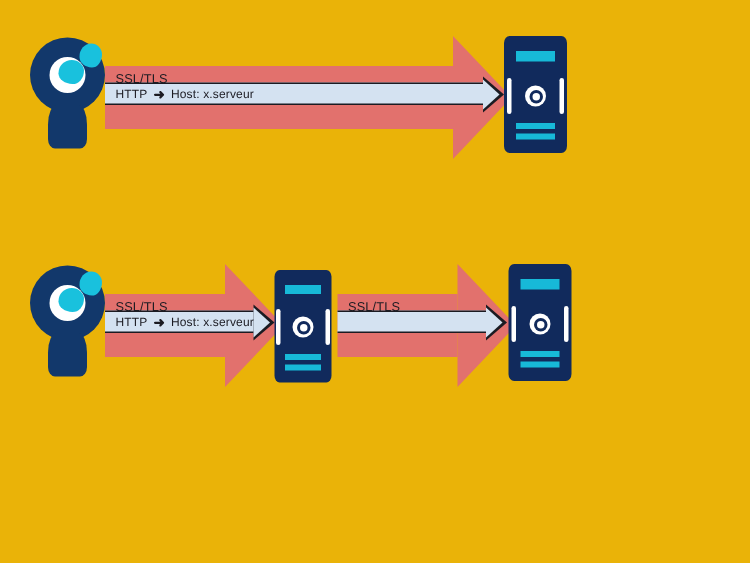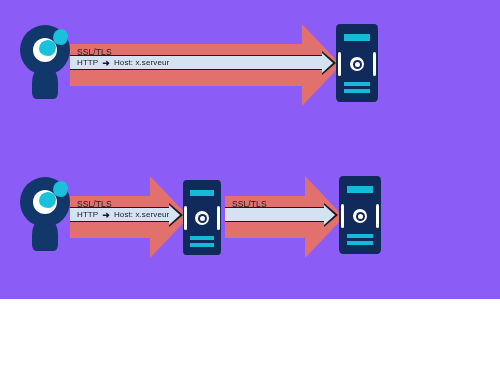--- a/index.html
+++ b/index.html
@@ -3,22 +3,22 @@
 <meta charset="utf-8">
 <style>
   html, body {
     margin: 0;
     padding: 0;
     background: #ffffff;
   }
   #canvas {
     position: relative;
     width: 500px;
-    height: 299px;
-    background: #8b5cf6;
+    height: 375px;
+    background: #eab308;
     overflow: hidden;
     font-family: "Liberation Sans", sans-serif;
   }
 
   
   .abs { position: absolute; }
 
   
   .user-figure { position: absolute; }
   .user-ring {

